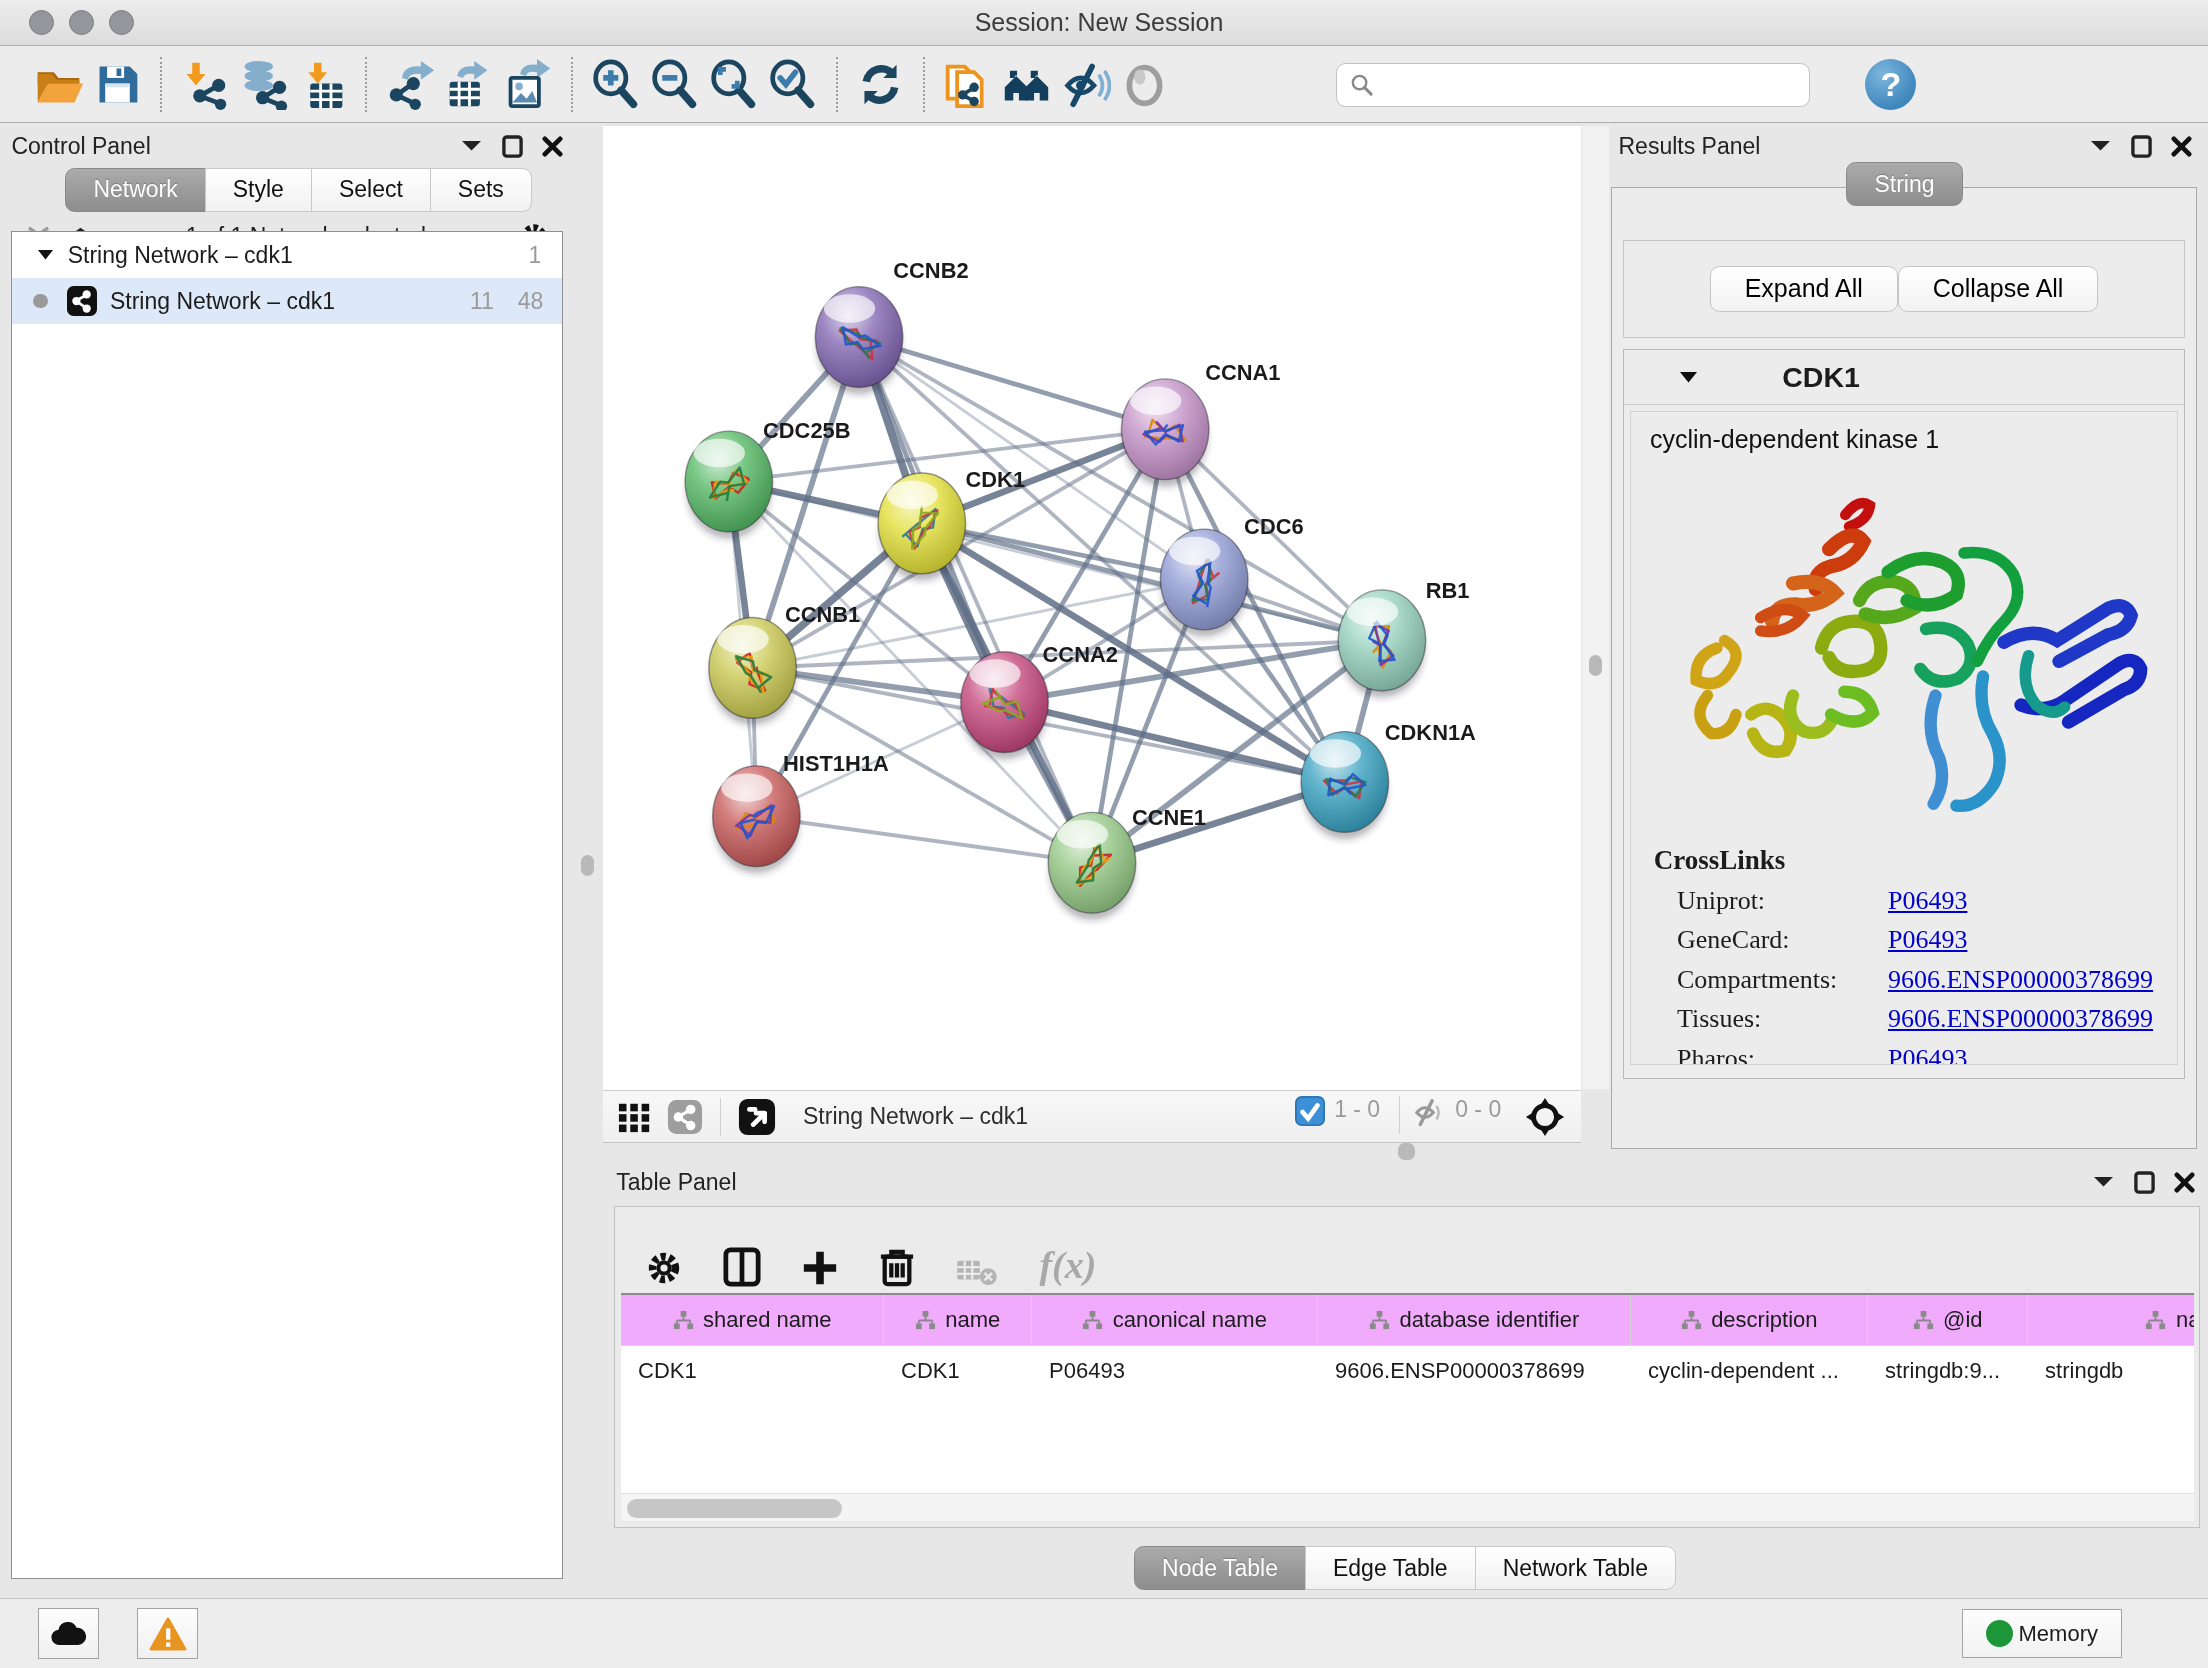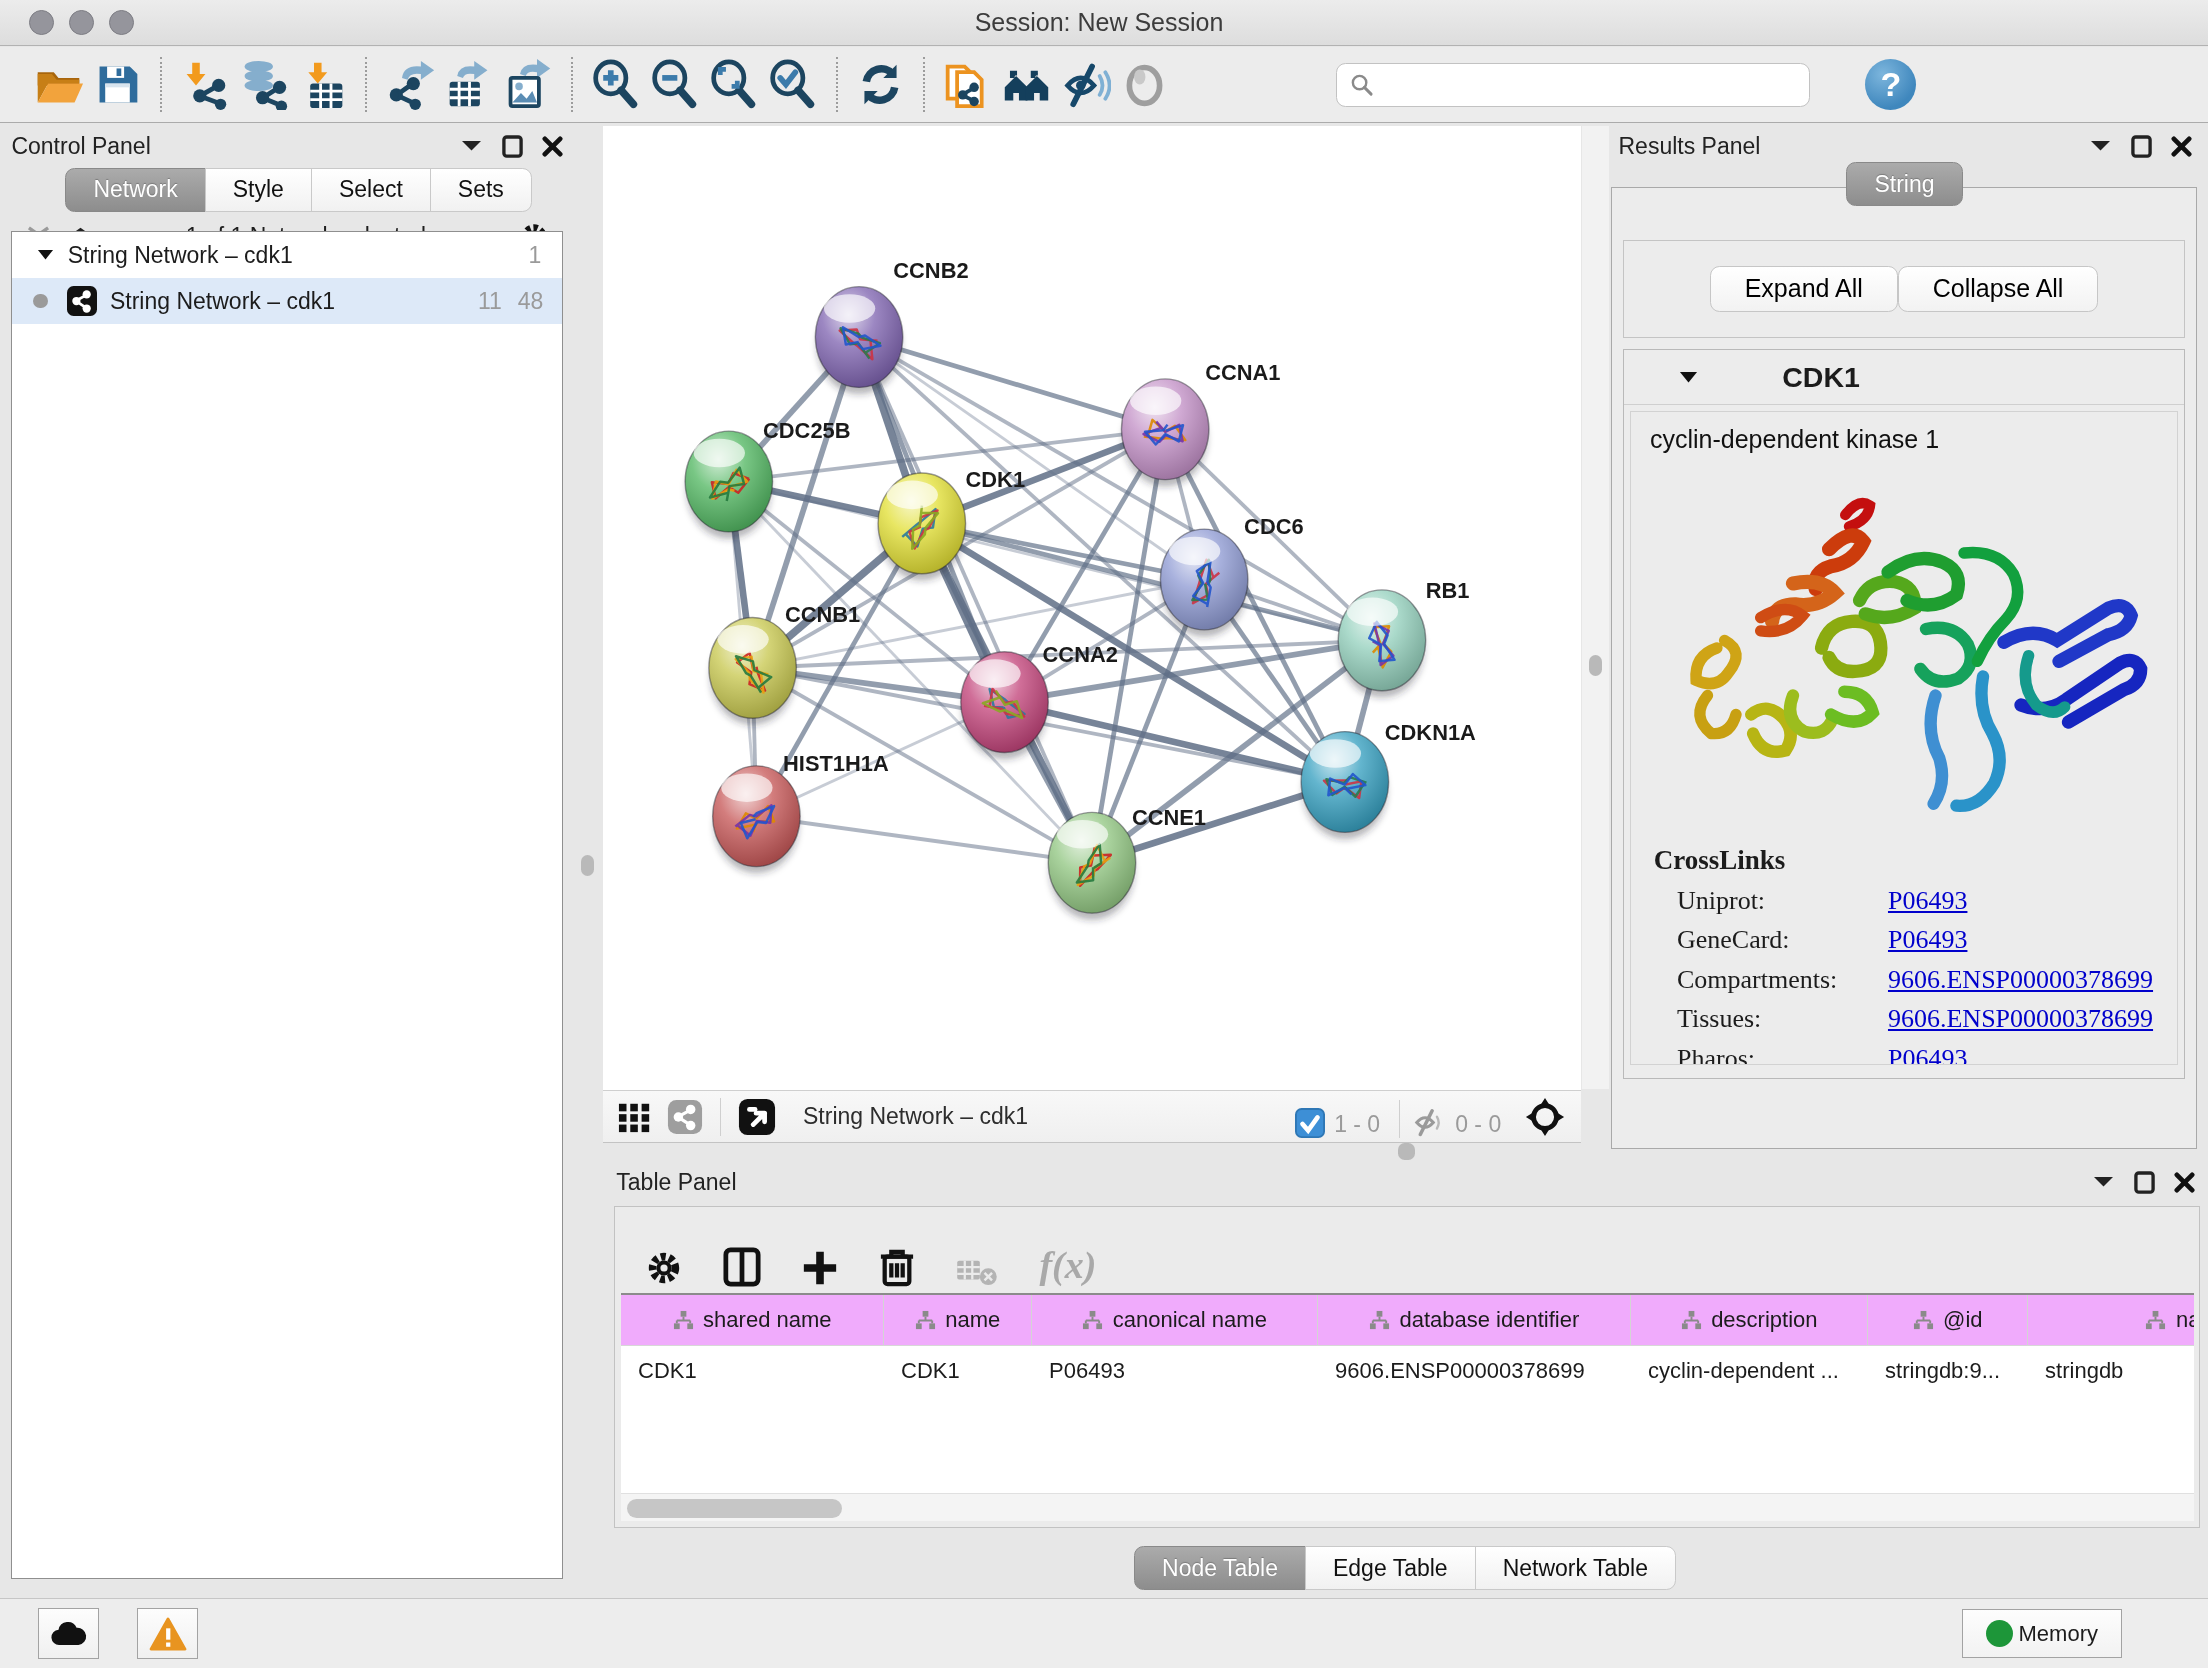--- a/index.html
+++ b/index.html
@@ -337,21 +337,21 @@
         <rect x="0" y="0" width="32" height="32" rx="7" fill="#111"></rect>
         <g fill="#fff">
             <circle cx="21" cy="9" r="4.4"></circle>
             <circle cx="10" cy="16" r="4.4"></circle>
             <circle cx="21" cy="24" r="4.4"></circle>
         <path d="M20 10 L11 15 M11 17 L20 23" stroke="#fff" stroke-width="3"></path>
           </g>
       </svg>
       <span>String Network – cdk1</span>
       <span class="num" style="margin-left:auto">11</span>
-      <span class="num" style="margin-left:16px;margin-right:19px">48</span>
+      <span class="num" style="margin-left:24px;margin-right:19px">48</span>
     </div>
   </div>
 </div>
 
 <div class="vsplit-left">
     <div class="split-dot" style="left:6.7px;top:729px"></div>
   </div>
 <div class="net-canvas">
   <svg id="netsvg" width="978" height="964" viewBox="0 0 1028 1014">
       <defs>
@@ -590,21 +590,21 @@
     <path d="M24 12 L13 18 M13 20 L24 27" stroke="#fff" stroke-width="3.4"></path>
       </g>
   </svg>
   <div class="ntb-sep"></div>
   <svg width="38" height="38" viewBox="0 0 40 40">
     <rect x="1" y="1" width="38" height="38" rx="9" fill="#111"></rect>
     <path d="M16 28 L28 16 M28 16 h-9 M28 16 v9" stroke="#fff" stroke-width="5" stroke-linecap="round"></path>
     <path d="M12 12 h6" stroke="#fff" stroke-width="5" stroke-linecap="round"></path>
   </svg>
   <div class="net-title">String Network – cdk1</div>
-  <div style="margin-left:auto;display:flex;align-items:flex-end">
+  <div style="margin-left:auto;display:flex;align-items:flex-start">
     <svg width="30" height="30" viewBox="0 0 32 32">
       <rect x="1" y="1" width="30" height="30" rx="6" fill="#3d8fd6" stroke="#2e77b5" stroke-width="2"></rect>
       <path d="M8 17 l6 7 10 -14" fill="none" stroke="#fff" stroke-width="5" stroke-linecap="round"></path>
     </svg>
     <span class="counts">1 - 0</span>
     <div class="ntb-sep" style="margin:0 9.5px"></div>
     <svg width="36" height="32" viewBox="0 0 54 54">
       <path d="M8 28 q14 -16 28 0 q-14 16 -28 0z" fill="none" stroke="#9a9a9a" stroke-width="5"></path>
       <path d="M34 8 L14 48" stroke="#9a9a9a" stroke-width="6" stroke-linecap="round"></path>
       <path d="M42 18 q6 10 0 20" fill="none" stroke="#b9b9b9" stroke-width="4" stroke-linecap="round"></path>

